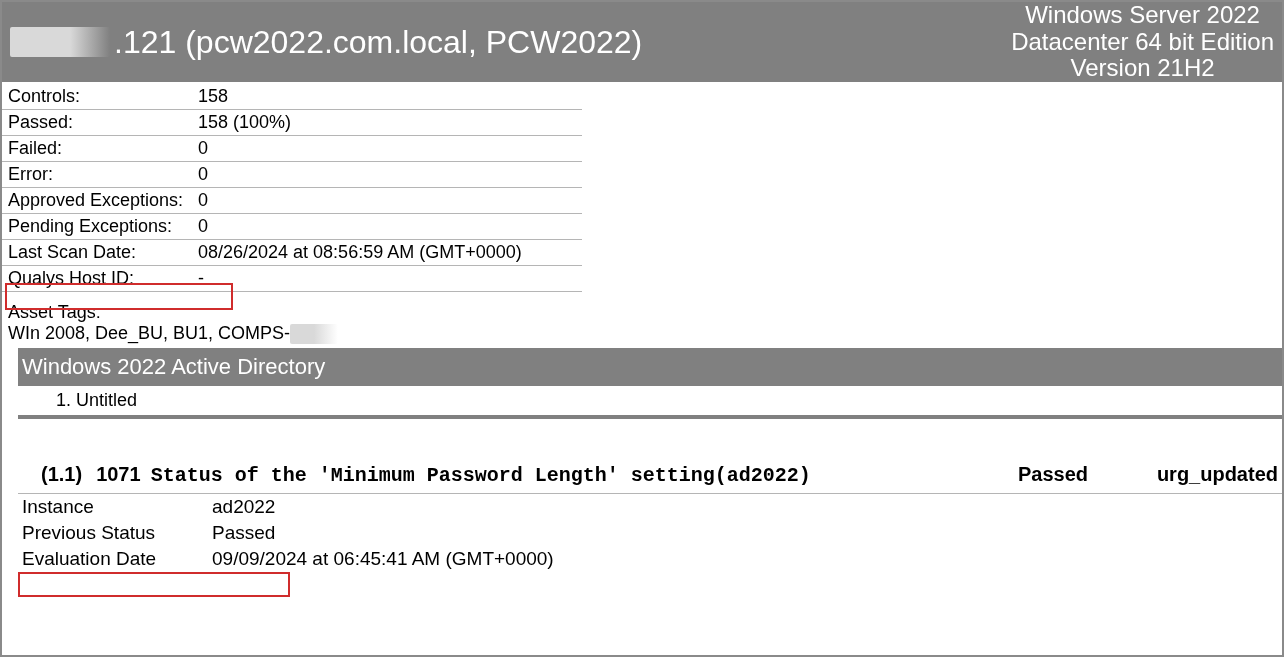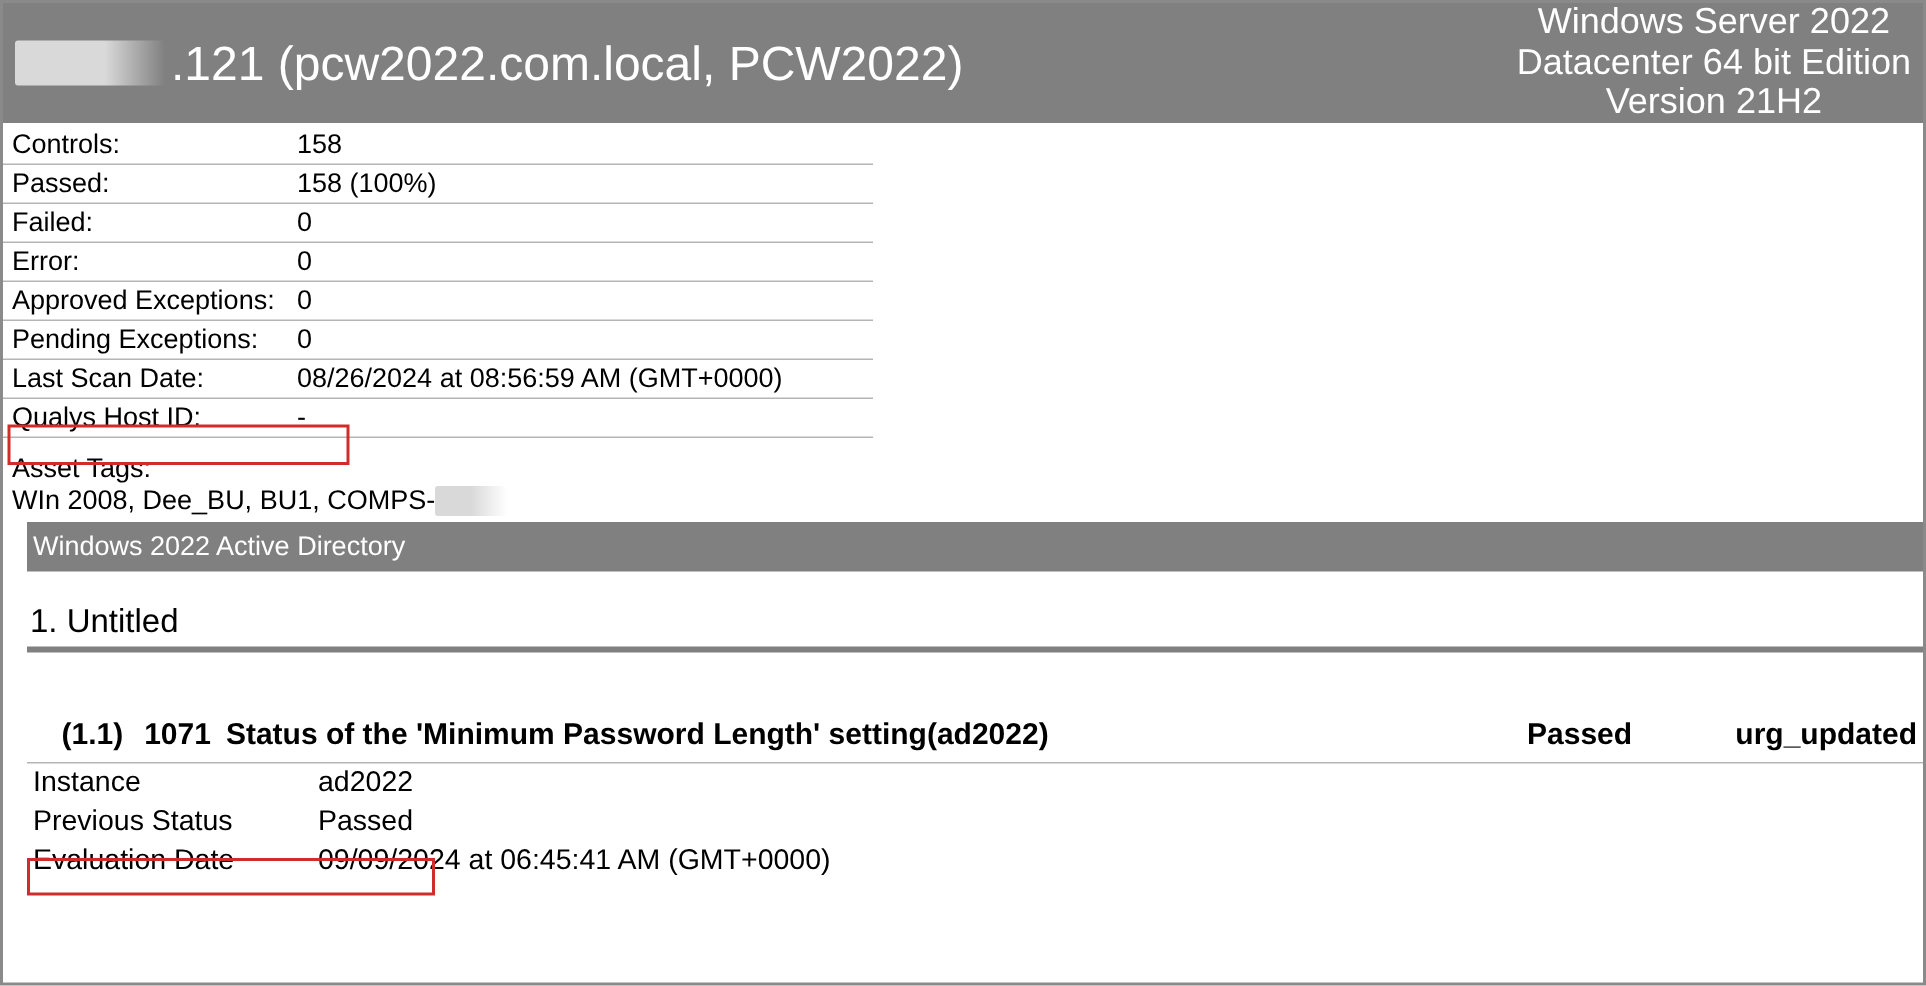--- a/index.html
+++ b/index.html
@@ -66,44 +66,45 @@
     vertical-align: middle;
   }
   .info-table td.label-cell { width: 190px; }
   .asset-tags {
     font-size: 18px;
     padding: 10px 6px 4px 6px;
   }
   .section-bar {
     background: #808080;
     color: #fff;
-    font-size: 18px;
+    font-size: 22px;
     padding: 6px 4px 6px 4px;
     margin: 0 0 0 16px;
   }
   .subsection-title {
-    font-size: 22px;
-    padding: 20px 0 4px 18px;
+    font-size: 18px;
+    padding: 4px 0 4px 18px;
+    margin-left: 36px;
   }
   .thick-rule {
     height: 4px;
     background: #808080;
     margin: 0 0 0 16px;
   }
   .control-row {
     display: flex;
     font-size: 20px;
     font-weight: bold;
     padding: 44px 4px 6px 0;
     align-items: baseline;
     margin-left: 39px;
   }
   .control-row .ctl-num { margin-right: 14px; }
   .control-row .ctl-id { margin-right: 10px; }
-  .control-row .ctl-title { flex: 1; }
+  .control-row .ctl-title { flex: 1; font-family: Liberation Mono, monospace; }
   .control-row .ctl-status { width: 130px; text-align: left; }
   .control-row .ctl-urg { width: 130px; text-align: right; }
   .thin-rule {
     height: 1px;
     background: #b5b5b5;
     margin: 0 0 0 16px;
   }
   .detail-table {
     font-size: 19px;
     border-collapse: collapse;

